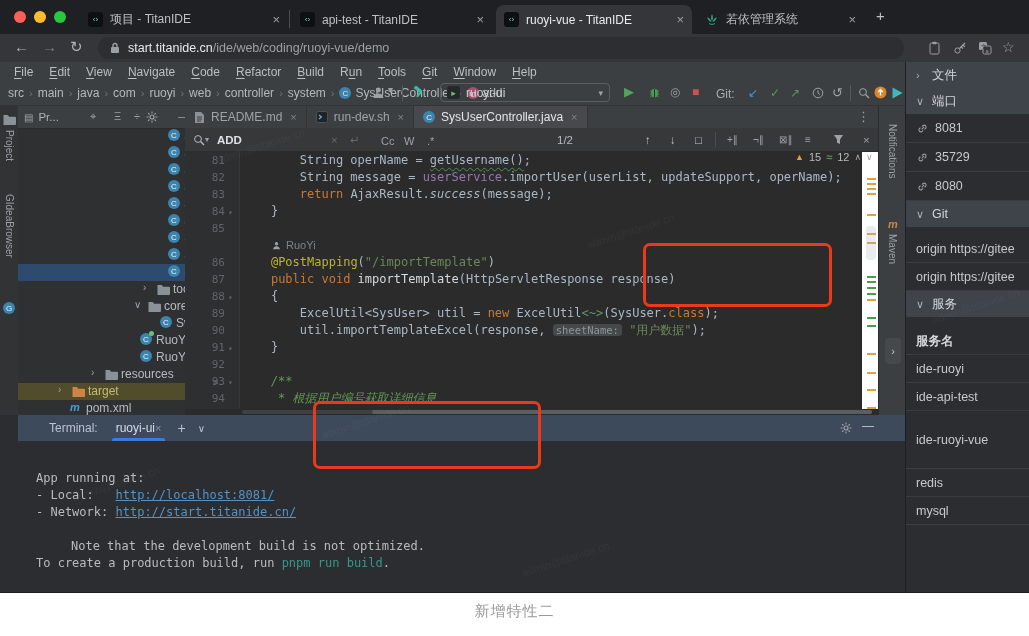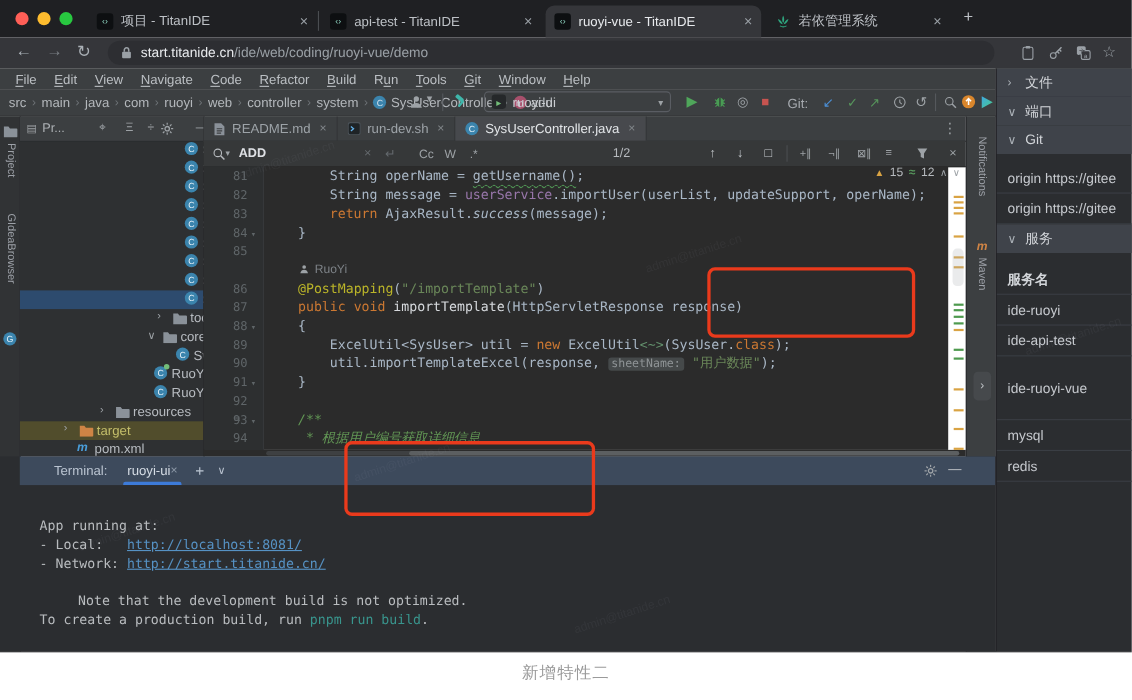--- a/index.html
+++ b/index.html
@@ -492,20 +492,56 @@
 
   <div id="rightpanel" class="abs">
       <div class="rphead">
         <span class="chev">›</span>
         <span>文件</span>
       </div>
       <div class="rphead">
         <span class="chev">∨</span>
         <span>端口</span>
       </div>
+      <div class="rpitem" style="height: 29px;">
+        <span style="margin-right: 6px;">
+          <svg width="13" height="13" viewBox="0 0 16 16">
+            <g stroke="#9aa0a6" fill="none" stroke-width="1.3">
+              <path d="M7 9l3-3"></path>
+              <path d="M5.5 7L4 8.5a2.3 2.3 0 003.2 3.2L8.7 10.2"></path>
+              <path d="M10.5 9L12 7.5a2.3 2.3 0 00-3.2-3.2L7.3 5.8"></path>
+            </g>
+          </svg>
+        </span>
+        <span>8081</span>
+      </div>
+      <div class="rpitem" style="height: 29px;">
+        <span style="margin-right: 6px;">
+          <svg width="13" height="13" viewBox="0 0 16 16">
+            <g stroke="#9aa0a6" fill="none" stroke-width="1.3">
+              <path d="M7 9l3-3"></path>
+              <path d="M5.5 7L4 8.5a2.3 2.3 0 003.2 3.2L8.7 10.2"></path>
+              <path d="M10.5 9L12 7.5a2.3 2.3 0 00-3.2-3.2L7.3 5.8"></path>
+            </g>
+          </svg>
+        </span>
+        <span>35729</span>
+      </div>
+      <div class="rpitem" style="height: 29px;">
+        <span style="margin-right: 6px;">
+          <svg width="13" height="13" viewBox="0 0 16 16">
+            <g stroke="#9aa0a6" fill="none" stroke-width="1.3">
+              <path d="M7 9l3-3"></path>
+              <path d="M5.5 7L4 8.5a2.3 2.3 0 003.2 3.2L8.7 10.2"></path>
+              <path d="M10.5 9L12 7.5a2.3 2.3 0 00-3.2-3.2L7.3 5.8"></path>
+            </g>
+          </svg>
+        </span>
+        <span>8080</span>
+      </div>
       <div class="rphead">
         <span class="chev">∨</span>
         <span>Git</span>
       </div>
       <div class="rpgap" style="height: 8px;"></div>
       <div class="rpitem" style="height: 28px;">
         <span>origin https://gitee</span>
       </div>
       <div class="rpitem" style="height: 28px;">
         <span>origin https://gitee</span>
@@ -521,24 +557,24 @@
       <div class="rpitem" style="height: 28px;">
         <span>ide-ruoyi</span>
       </div>
       <div class="rpitem" style="height: 28px;">
         <span>ide-api-test</span>
       </div>
       <div class="rpitem" style="height: 58px;">
         <span>ide-ruoyi-vue</span>
       </div>
       <div class="rpitem" style="height: 28px;">
+        <span>redis</span>
+      </div>
+      <div class="rpitem" style="height: 28px;">
         <span>mysql</span>
-      </div>
-      <div class="rpitem" style="height: 28px;">
-        <span>redis</span>
       </div>
     </div>
 
   <div id="caption" class="abs">新增特性二</div>
 <span class="abs" style="left: 372px; top: 86px;">
       <svg width="13" height="13" viewBox="0 0 13 13">
         <circle cx="6.5" cy="4" r="2.4" fill="#9da2a6"></circle>
         <path d="M1.5 12c.6-3 2.6-4.4 5-4.4s4.4 1.4 5 4.4z" fill="#9da2a6"></path>
       </svg>
     </span>

